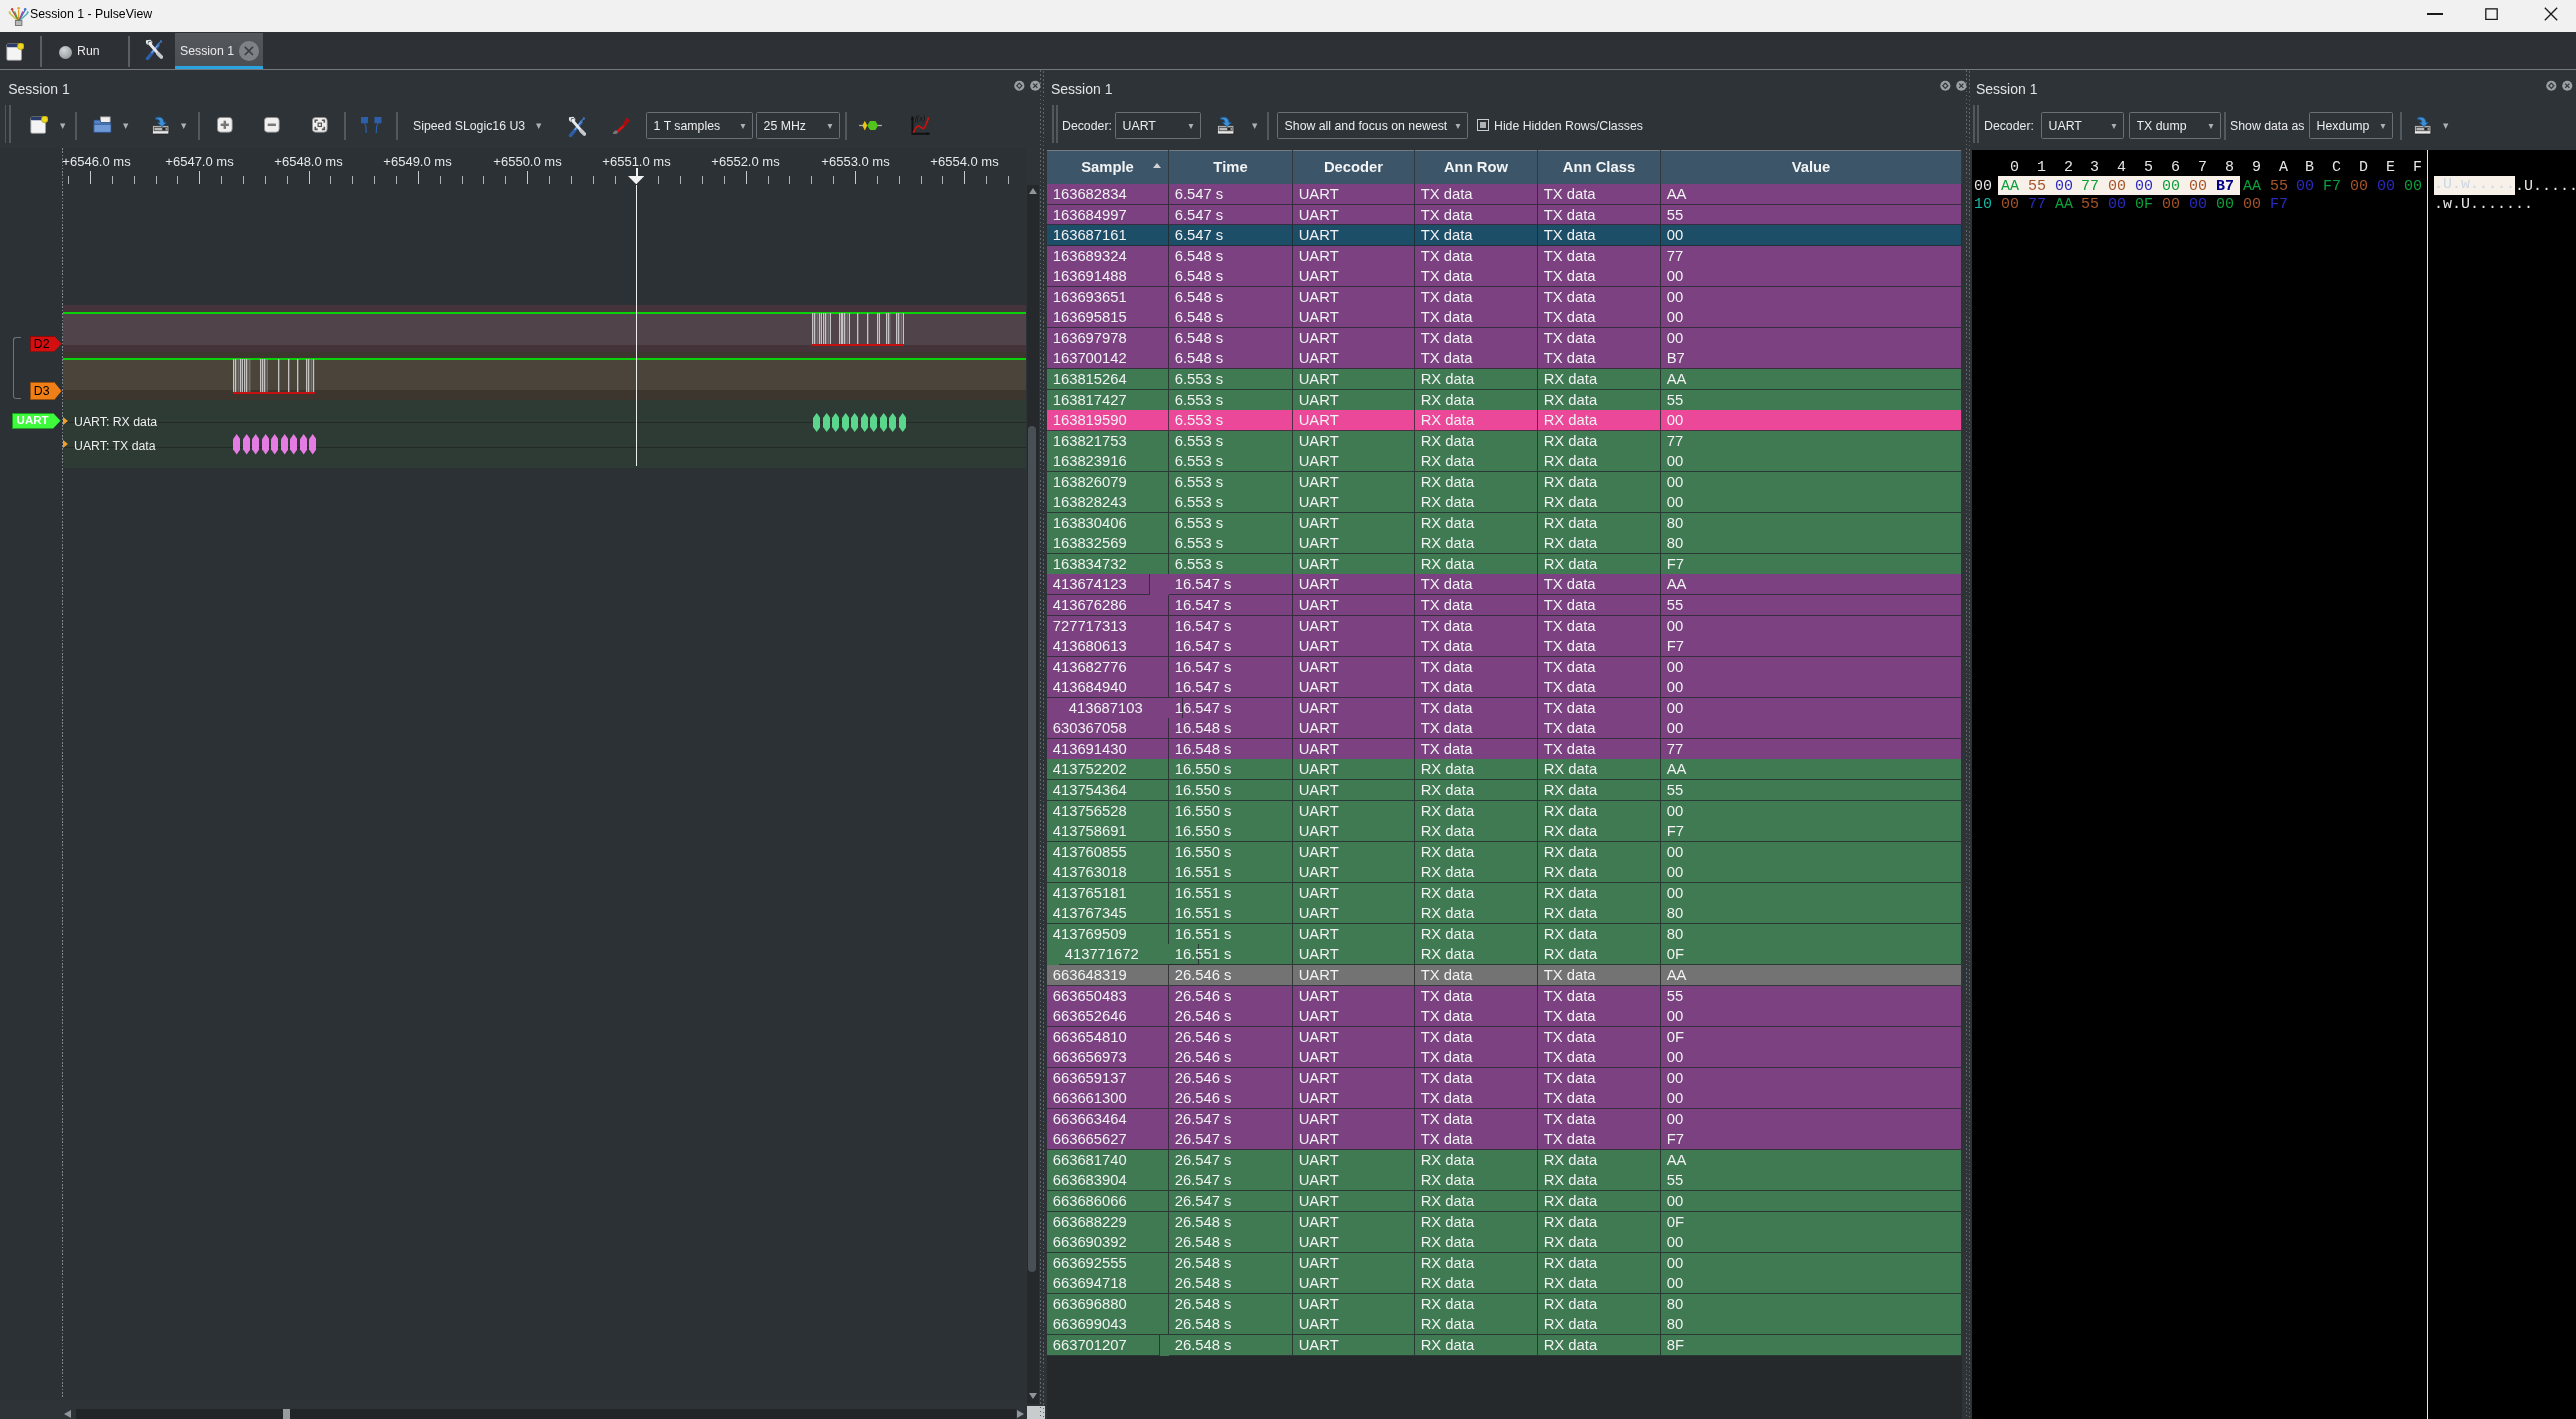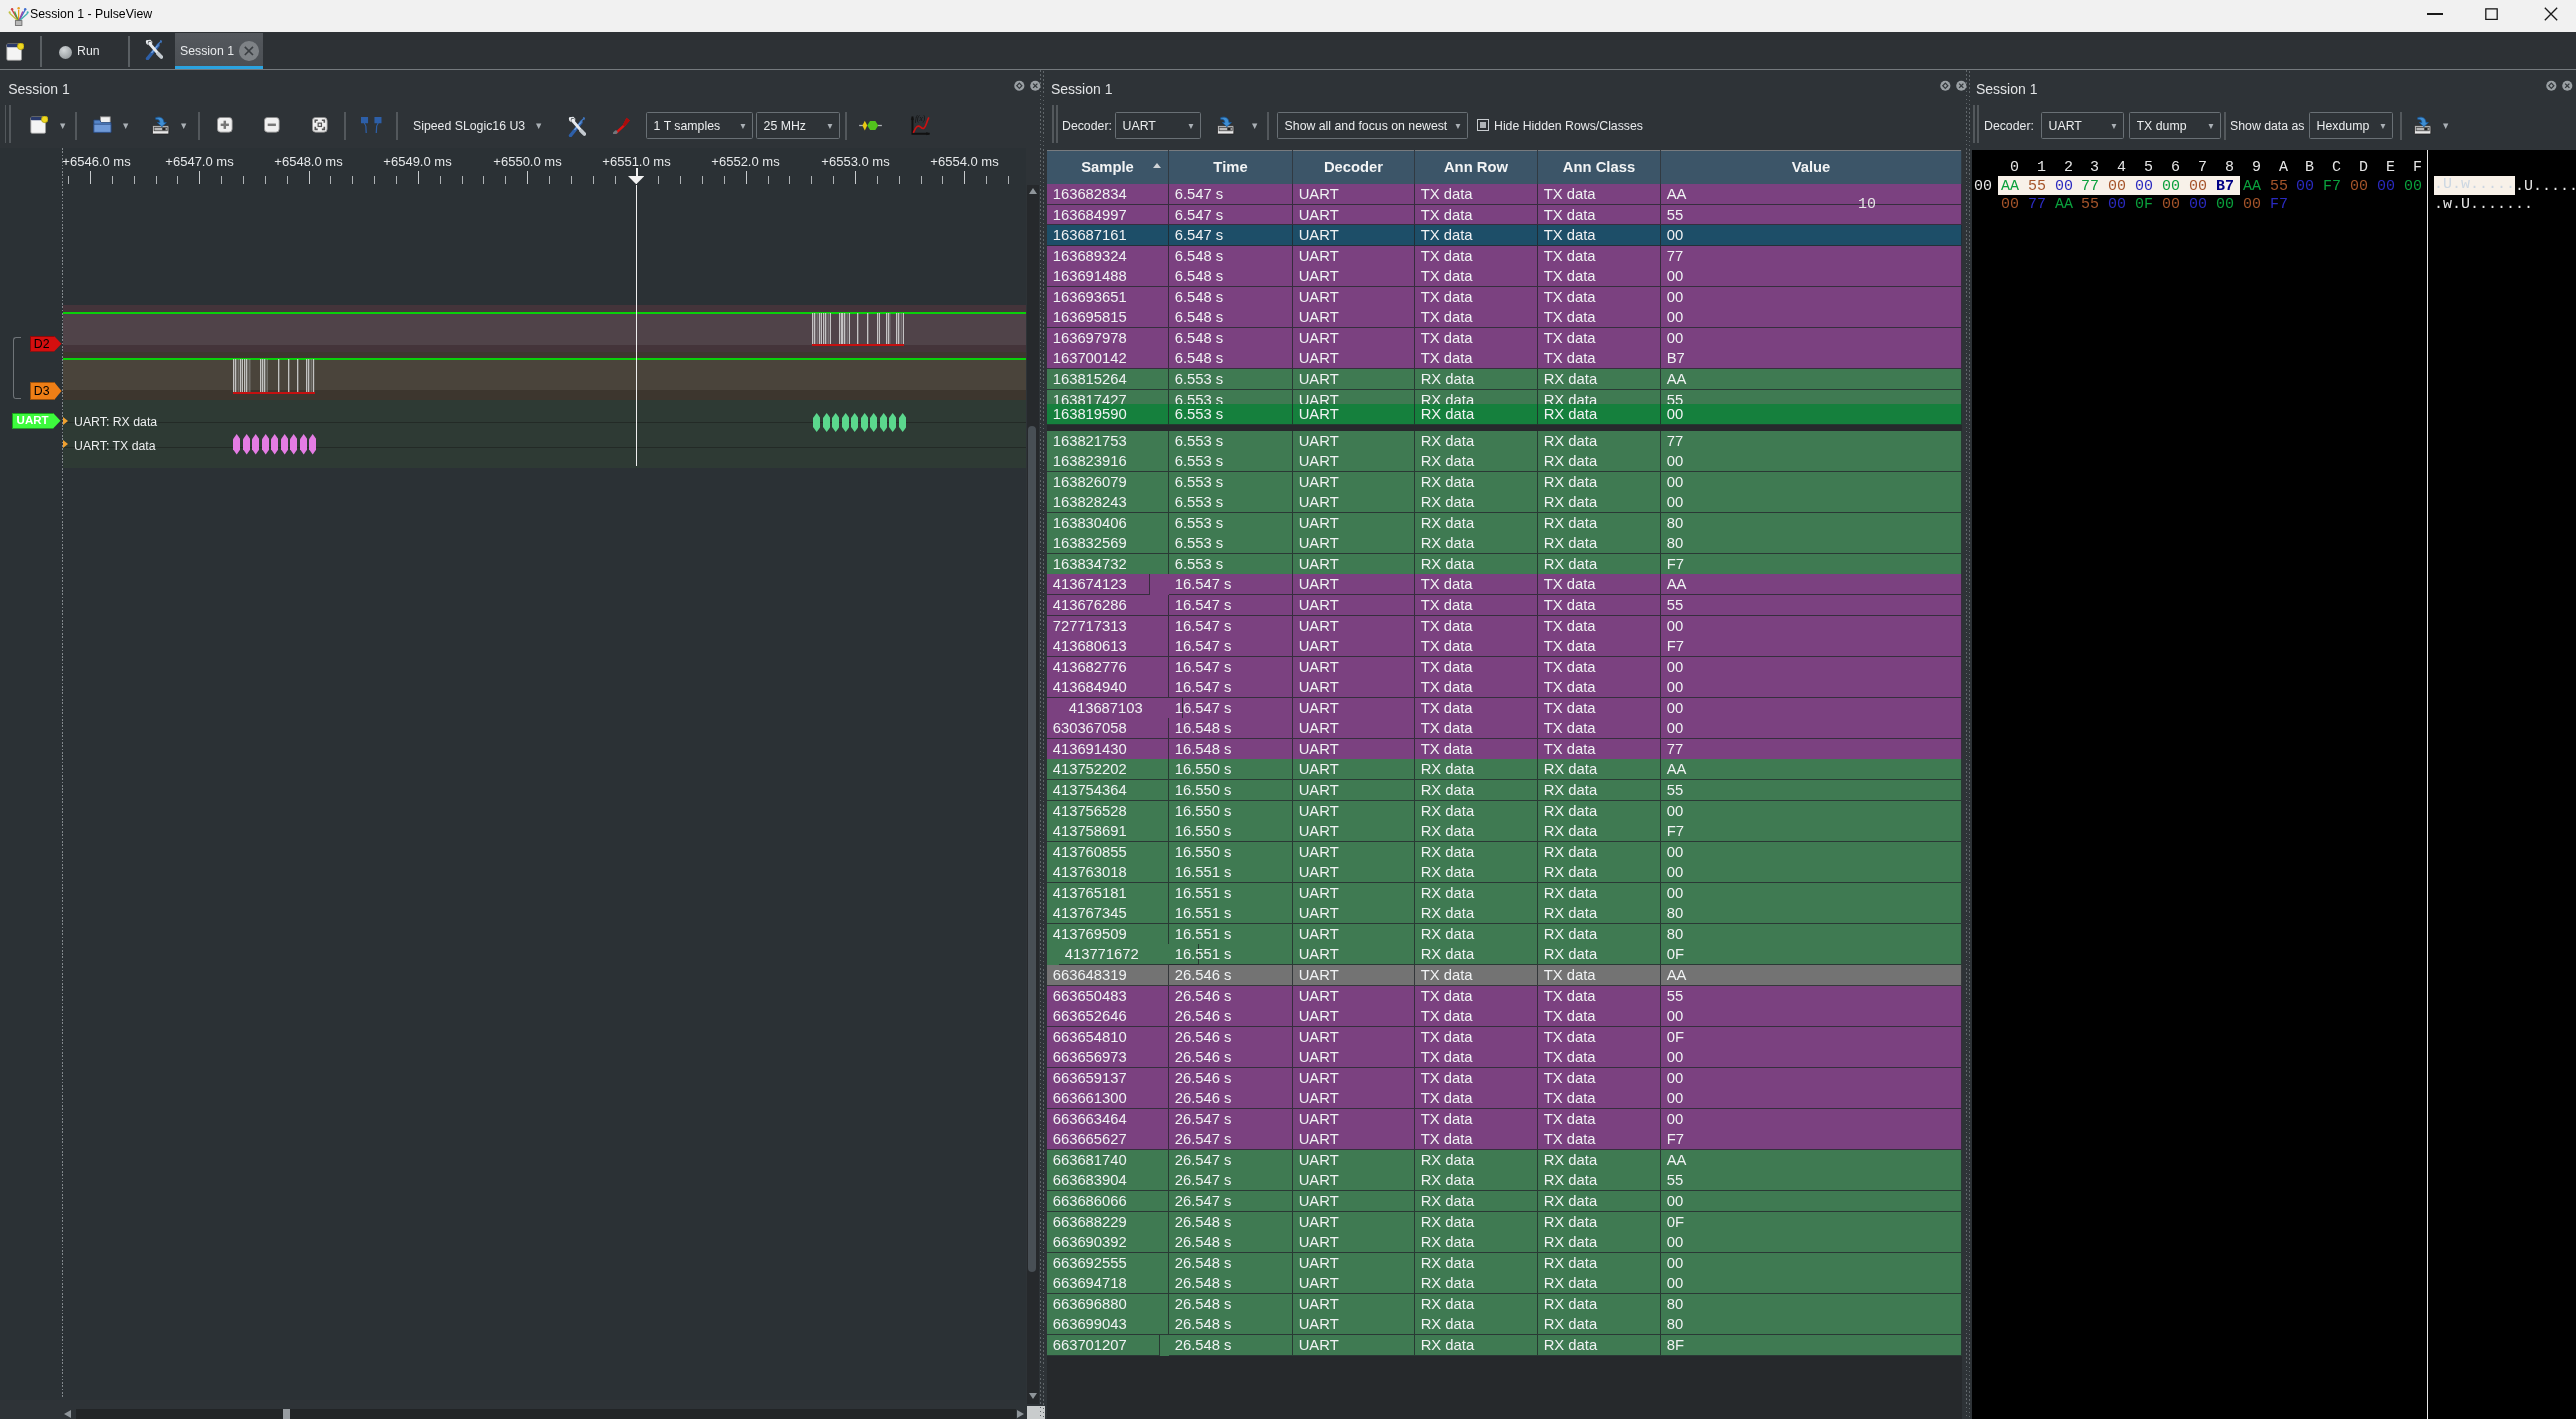--- a/index.html
+++ b/index.html
@@ -423,21 +423,21 @@
           <div class="td" style="left:614px;width:301px">AA</div>
         </div>
 <div class="tr" style="top:206px;height:20.6px;background:#3f7a52">
           <div class="td" style="left:0px;width:122px">163817427</div>
           <div class="td" style="left:122px;width:124px">6.553 s</div>
           <div class="td" style="left:246px;width:122px">UART</div>
           <div class="td" style="left:368px;width:123px">RX data</div>
           <div class="td" style="left:491px;width:123px">RX data</div>
           <div class="td" style="left:614px;width:301px">55</div>
         </div>
-<div class="tr" style="top:220px;height:20.6px;background:#15803d">
+<div class="tr" style="top:226px;height:20.6px;background:#ec4899">
           <div class="td" style="left:0px;width:122px">163819590</div>
           <div class="td" style="left:122px;width:124px">6.553 s</div>
           <div class="td" style="left:246px;width:122px">UART</div>
           <div class="td" style="left:368px;width:123px">RX data</div>
           <div class="td" style="left:491px;width:123px">RX data</div>
           <div class="td" style="left:614px;width:301px">00</div>
         </div>
 <div class="tr" style="top:247px;height:20.6px;background:#3f7a52">
           <div class="td" style="left:0px;width:122px">163821753</div>
           <div class="td" style="left:122px;width:124px">6.553 s</div>
@@ -863,21 +863,21 @@
     <div class="abs hx" style="left:2162px;top:178px;color:#0aa03c">00</div>
     <div class="abs hx" style="left:2189px;top:178px;color:#a5542a">00</div>
     <div class="abs hx" style="left:2216px;top:178px;color:#000085;font-weight:bold">B7</div>
     <div class="abs hx" style="left:2243px;top:178px;color:#0aa03c">AA</div>
     <div class="abs hx" style="left:2270px;top:178px;color:#a5542a">55</div>
     <div class="abs hx" style="left:2296px;top:178px;color:#2a2ac0">00</div>
     <div class="abs hx" style="left:2323px;top:178px;color:#0aa03c">F7</div>
     <div class="abs hx" style="left:2350px;top:178px;color:#a5542a">00</div>
     <div class="abs hx" style="left:2377px;top:178px;color:#2a2ac0">00</div>
     <div class="abs hx" style="left:2404px;top:178px;color:#0aa03c">00</div>
-    <div class="abs hx" style="left:1858px;top:196px;color:#e5e5e5">10</div>
+    <div class="abs hx" style="left:1974px;top:196px;color:#14b8a6">10</div>
     <div class="abs hx" style="left:2001px;top:196px;color:#a5542a">00</div>
     <div class="abs hx" style="left:2028px;top:196px;color:#2a2ac0">77</div>
     <div class="abs hx" style="left:2055px;top:196px;color:#0aa03c">AA</div>
     <div class="abs hx" style="left:2081px;top:196px;color:#a5542a">55</div>
     <div class="abs hx" style="left:2108px;top:196px;color:#2a2ac0">00</div>
     <div class="abs hx" style="left:2135px;top:196px;color:#0aa03c">0F</div>
     <div class="abs hx" style="left:2162px;top:196px;color:#a5542a">00</div>
     <div class="abs hx" style="left:2189px;top:196px;color:#2a2ac0">00</div>
     <div class="abs hx" style="left:2216px;top:196px;color:#0aa03c">00</div>
     <div class="abs hx" style="left:2243px;top:196px;color:#a5542a">00</div>

